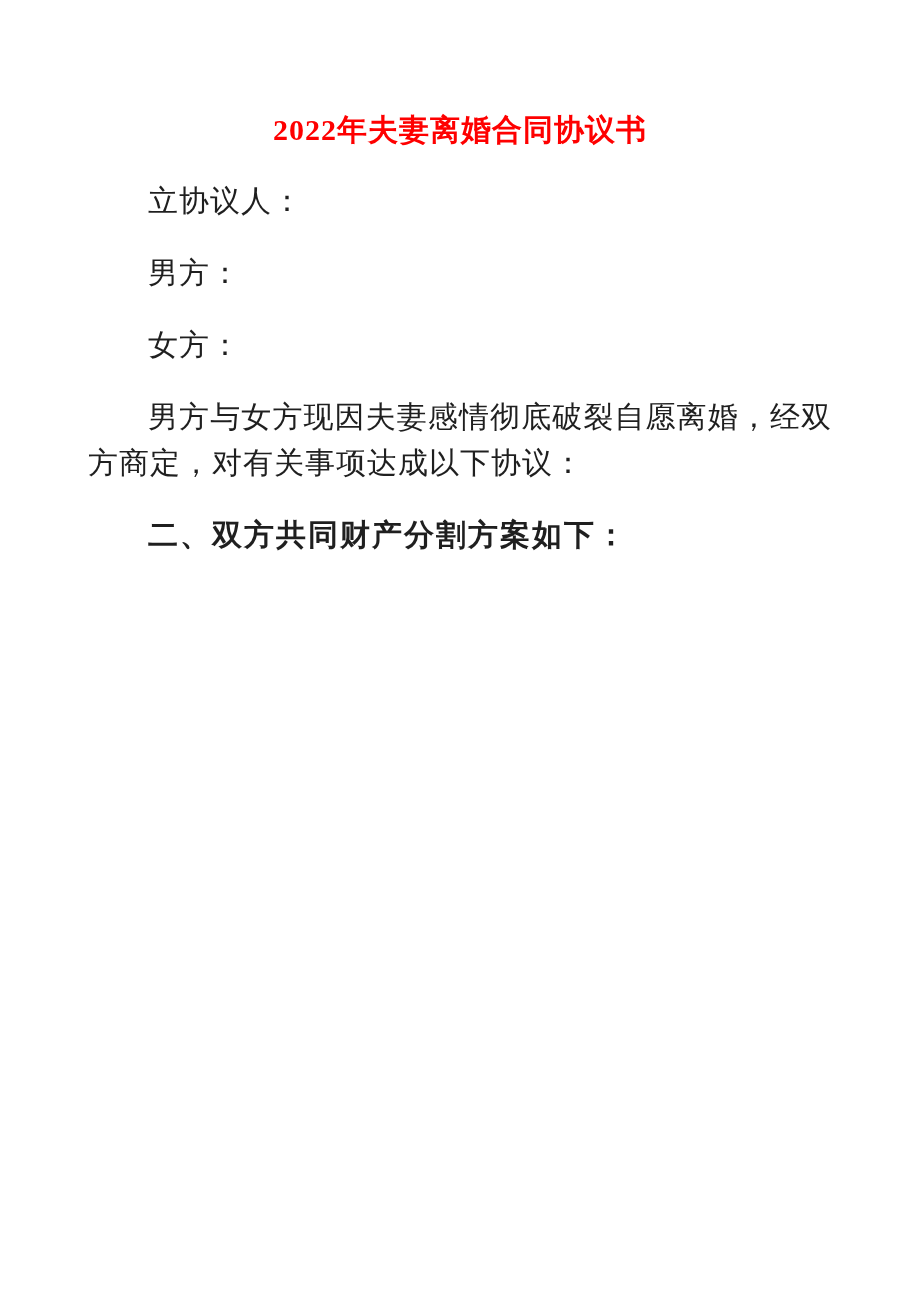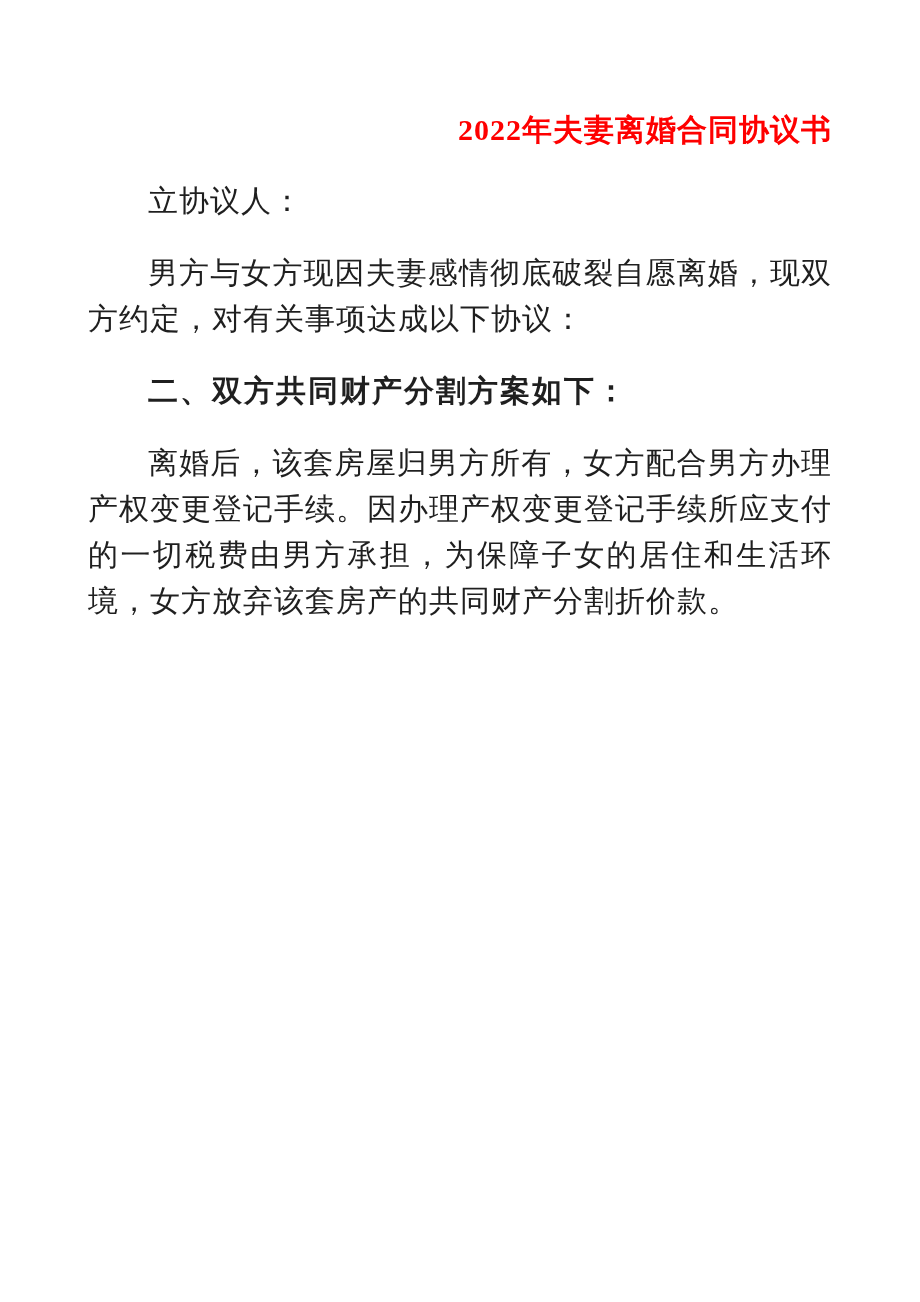--- a/index.html
+++ b/index.html
@@ -14,21 +14,21 @@
     margin: 0 auto;
     background: #ffffff;
     overflow: hidden;
     box-sizing: border-box;
     padding: 108px 88px 0 88px;
     font-family: "Liberation Serif", "DejaVu Serif", serif;
     color: #1f1f1f;
   }
   .doc-title {
     margin: 0;
-    text-align: right;
+    text-align: center;
     font-size: 30px;
     line-height: 44px;
     font-weight: bold;
     color: #fe0000;
     letter-spacing: 1px;
   }
   .para {
     margin: 26px 0 0 0;
     font-size: 30px;
     line-height: 46px;
@@ -45,24 +45,25 @@
 </style>
 </head>
 <body>
 
 <div class="page">
 
   <h1 class="doc-title">2022年夫妻离婚合同协议书</h1>
 
   <p class="para">立协议人：</p>
 
+  <p class="para">男方：</p>
 
+  <p class="para">女方：</p>
 
-  <p class="para">男方与女方现因夫妻感情彻底破裂自愿离婚，现双方约定，对有关事项达成以下协议：</p>
+  <p class="para">男方与女方现因夫妻感情彻底破裂自愿离婚，经双方商定，对有关事项达成以下协议：</p>
 
 
   <p class="para bold">二、双方共同财产分割方案如下：</p>
 
 
-  <p class="para">离婚后，该套房屋归男方所有，女方配合男方办理产权变更登记手续。因办理产权变更登记手续所应支付的一切税费由男方承担，为保障子女的居住和生活环境，女方放弃该套房产的共同财产分割折价款。</p>
 
 
 </div>
 
 </body></html>

